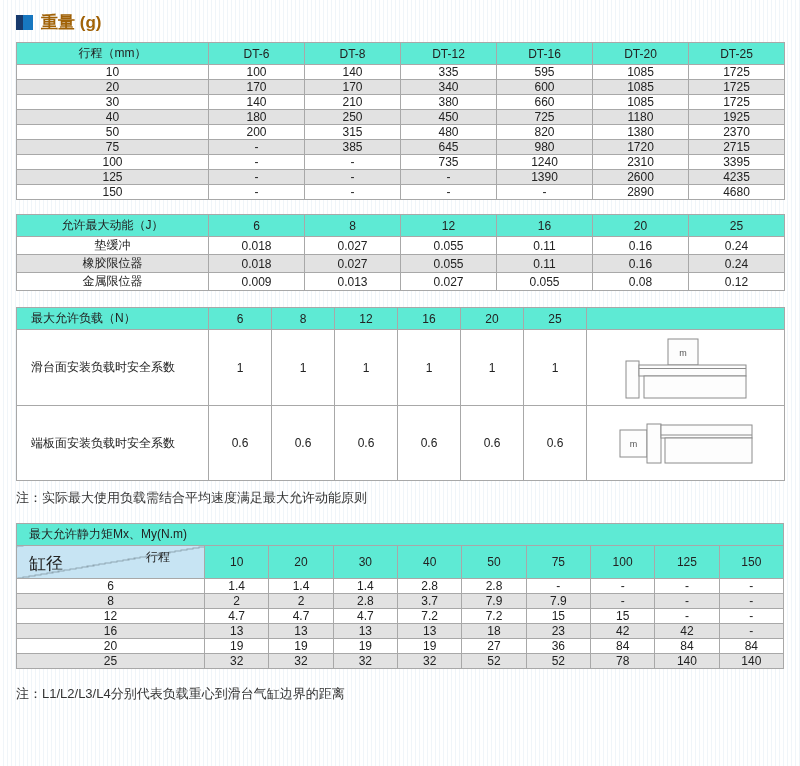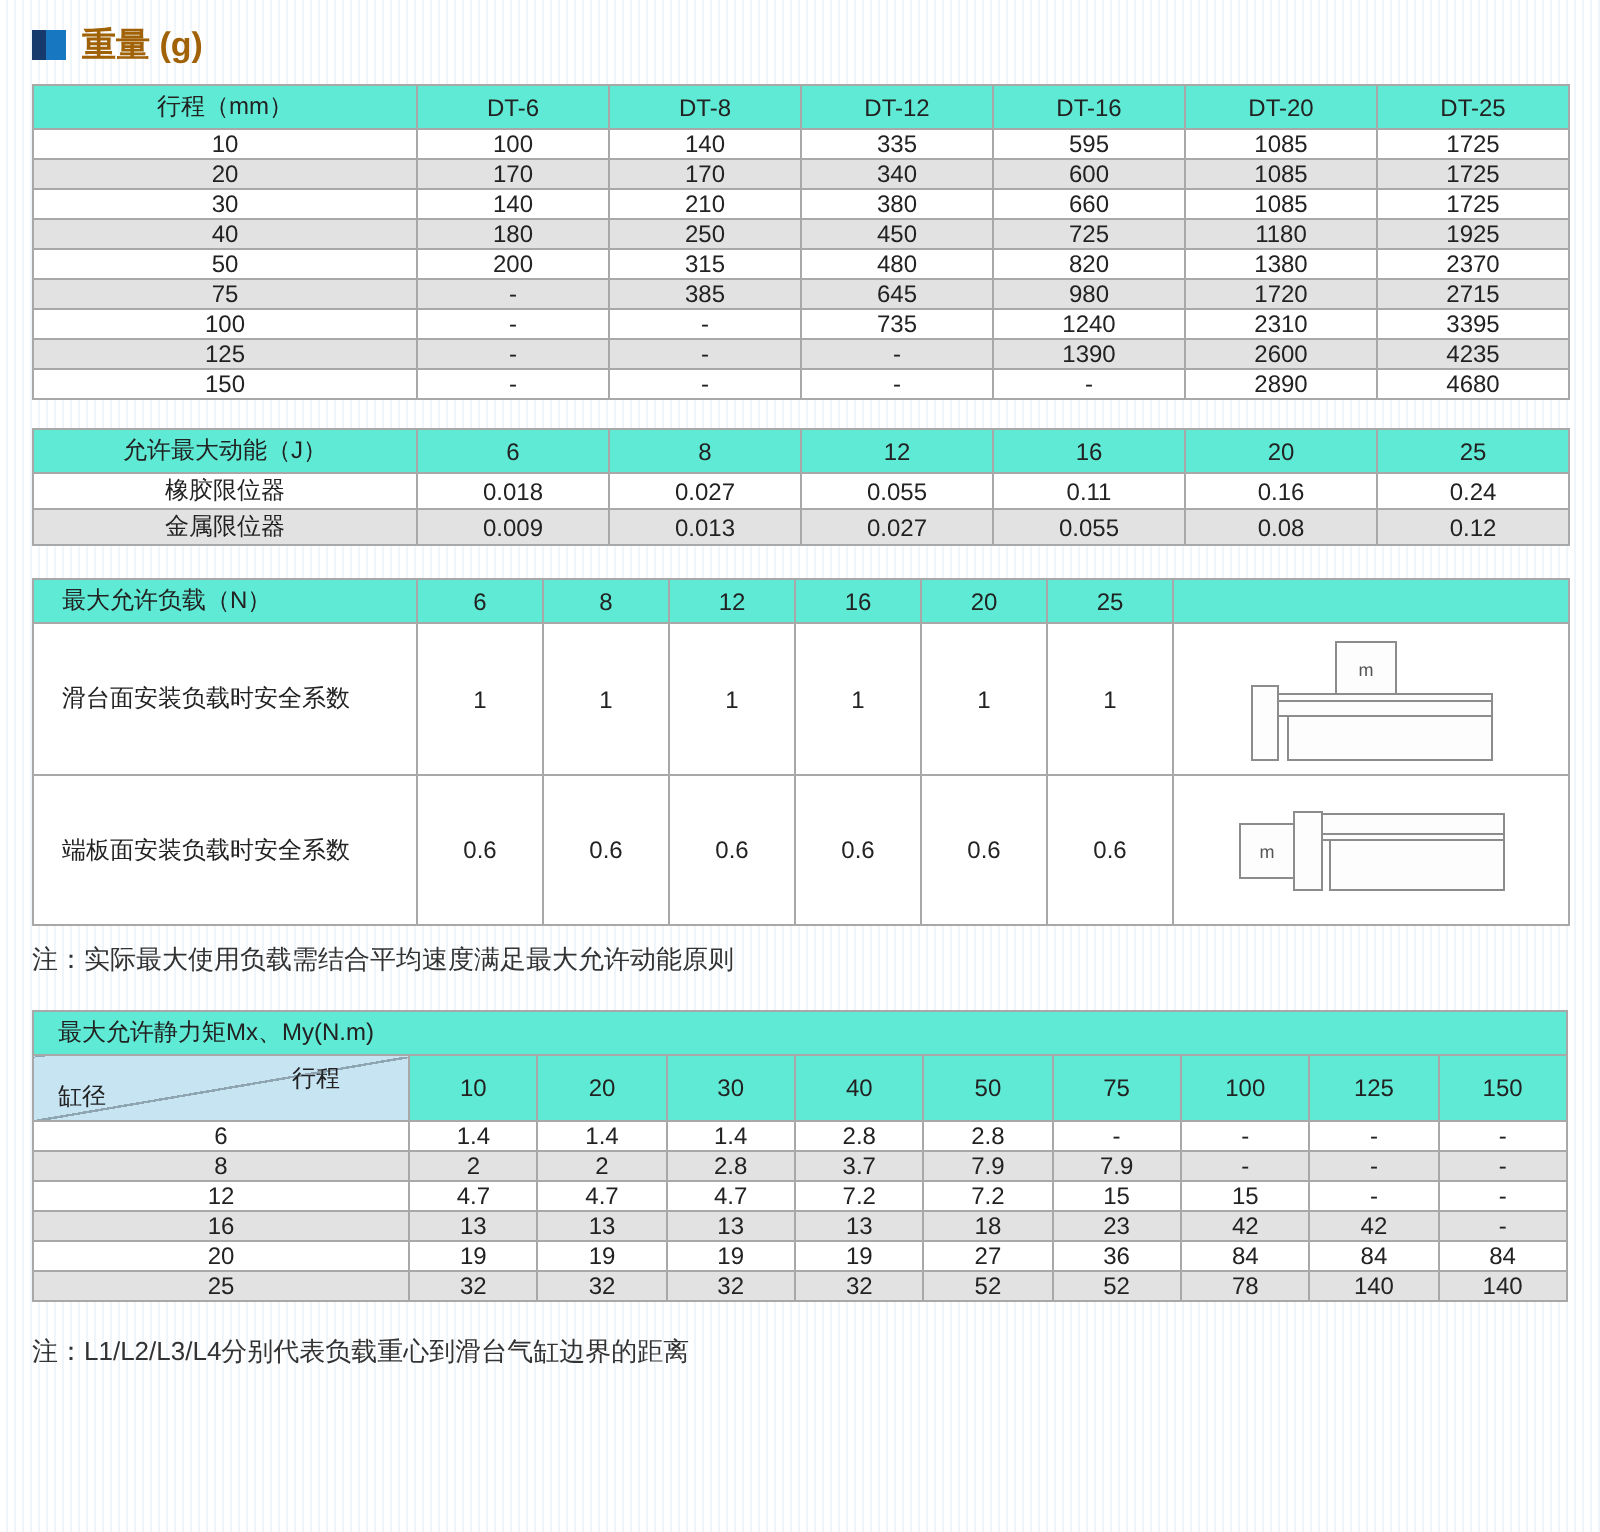--- a/index.html
+++ b/index.html
@@ -46,21 +46,21 @@
   .t4 { margin-top:18px; }
   .t4 td { height:15px; }
   .t4 .table-title { text-align:left; padding-left:12px; height:22px; }
   .t4 .hdr2 th { height:33px; }
   .corner { position:relative;
     background-color:#c7e4f3;
     background-image:linear-gradient(to bottom right,
       transparent calc(50% - 0.6px), #8fa6b2 calc(50% - 0.6px),
       #8fa6b2 calc(50% + 0.6px), transparent calc(50% + 0.6px)); }
   .corner .corner-top { position:absolute; top:3px; right:34px; font-size:12px; }
-  .corner .corner-bottom { position:absolute; bottom:3px; left:12px; font-size:12px; }
+  .corner .corner-bottom { position:absolute; bottom:3px; left:12px; font-size:17px; }
 </style>
 </head>
 <body>
 
 <div class="page">
 
   <div class="title-row">
     <span class="title-marker"></span>
     <span class="page-title">重量 (g)</span>
   </div>
@@ -186,20 +186,29 @@
           <th>允许最大动能（J）</th>
           <th>6</th>
           <th>8</th>
           <th>12</th>
           <th>16</th>
           <th>20</th>
           <th>25</th>
         </tr>
     </thead>
     <tbody>
+        <tr>
+          <td>垫缓冲</td>
+          <td>0.018</td>
+          <td>0.027</td>
+          <td>0.055</td>
+          <td>0.11</td>
+          <td>0.16</td>
+          <td>0.24</td>
+        </tr>
         <tr>
           <td>橡胶限位器</td>
           <td>0.018</td>
           <td>0.027</td>
           <td>0.055</td>
           <td>0.11</td>
           <td>0.16</td>
           <td>0.24</td>
         </tr>
         <tr>

